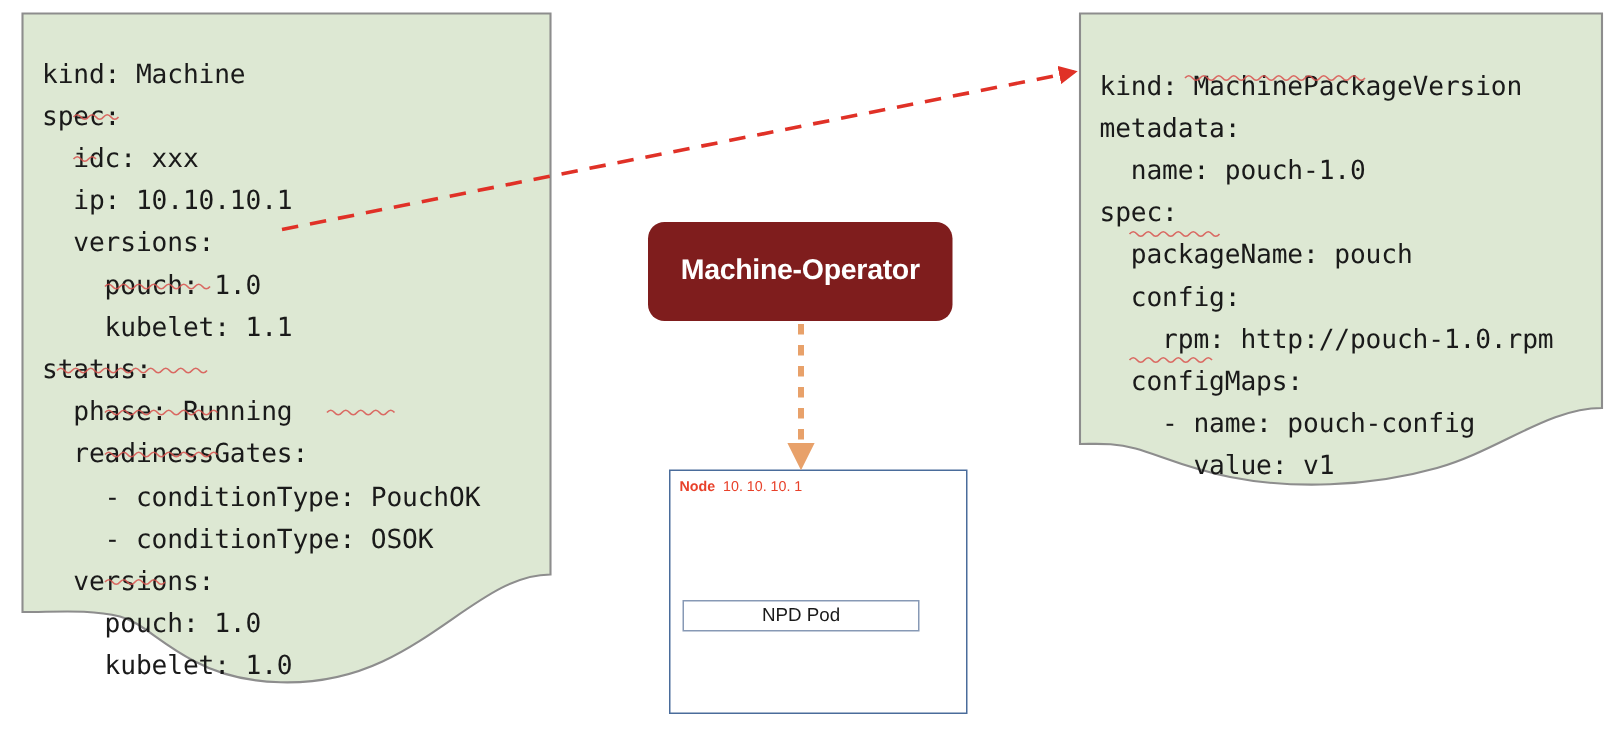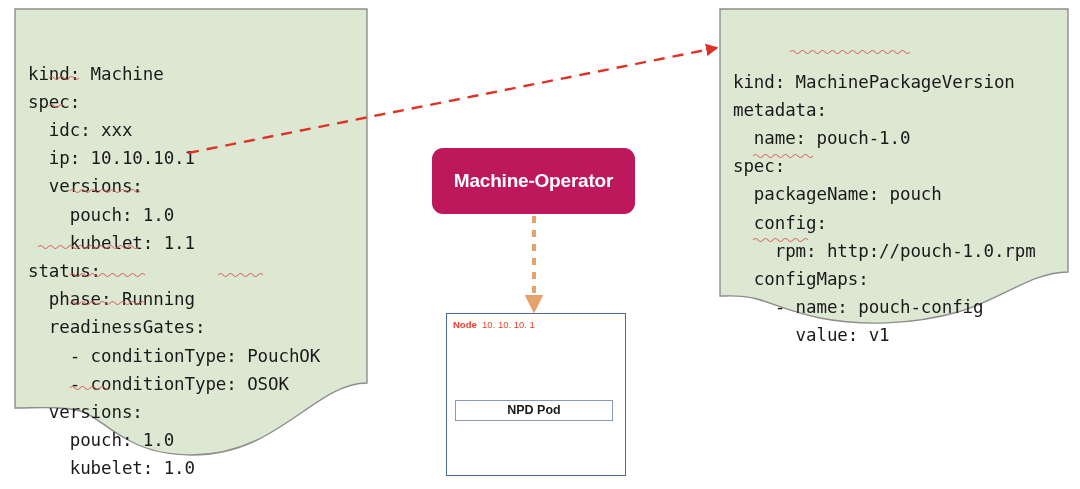--- a/index.html
+++ b/index.html
@@ -26,21 +26,20 @@
     position: absolute;
     left: 0; top: 0;
     width: 1080px;
     height: 489px;
     pointer-events: none;
   }
 
   
   .note {
     position: absolute;
-    margin-top: 24px;
   }
   .note .yaml {
     position: absolute;
     font-family: "DejaVu Sans Mono", "Liberation Mono", monospace;
     font-size: 17.5px;
     line-height: 28.2px;
     color: #1a1a1a;
     white-space: pre;
     letter-spacing: -0.1px;
   }
@@ -53,40 +52,40 @@
 
   
 
   
   #operator-box {
     position: absolute;
     left: 432px;
     top: 148px;
     width: 203px;
     height: 66px;
-    background: #be185d;
+    background: #7f1d1d;
     border-radius: 11px;
     display: flex;
     align-items: center;
     justify-content: center;
   }
   #operator-label {
     color: #ffffff;
     font-family: "Liberation Sans", sans-serif;
     font-weight: bold;
     font-size: 19px;
     letter-spacing: -0.2px;
   }
 
   
   #node-box {
     position: absolute;
     left: 446px;
     top: 313px;
-    width: 180px;
+    width: 199px;
     height: 163px;
     background: #ffffff;
     border: 1.6px solid #4a6c9b;
     box-sizing: border-box;
   }
   #node-title {
     position: absolute;
     left: 6px;
     top: 5px;
     font-family: "Liberation Sans", sans-serif;
@@ -107,21 +106,21 @@
     background: #ffffff;
     display: flex;
     align-items: center;
     justify-content: center;
     text-align: center;
     font-family: "Liberation Sans", sans-serif;
     font-size: 12.5px;
     color: #1a1a1a;
     line-height: 15.5px;
   }
-  #npd-pod { top: 86px; height: 21px; font-weight: bold; }
+  #npd-pod { top: 86px; height: 21px; }
   #node-stack { top: 112px; height: 39px; white-space: pre-line; }
 
   
   svg.overlay {
     position: absolute;
     left: 0; top: 0;
     width: 1080px;
     height: 489px;
     pointer-events: none;
   }

